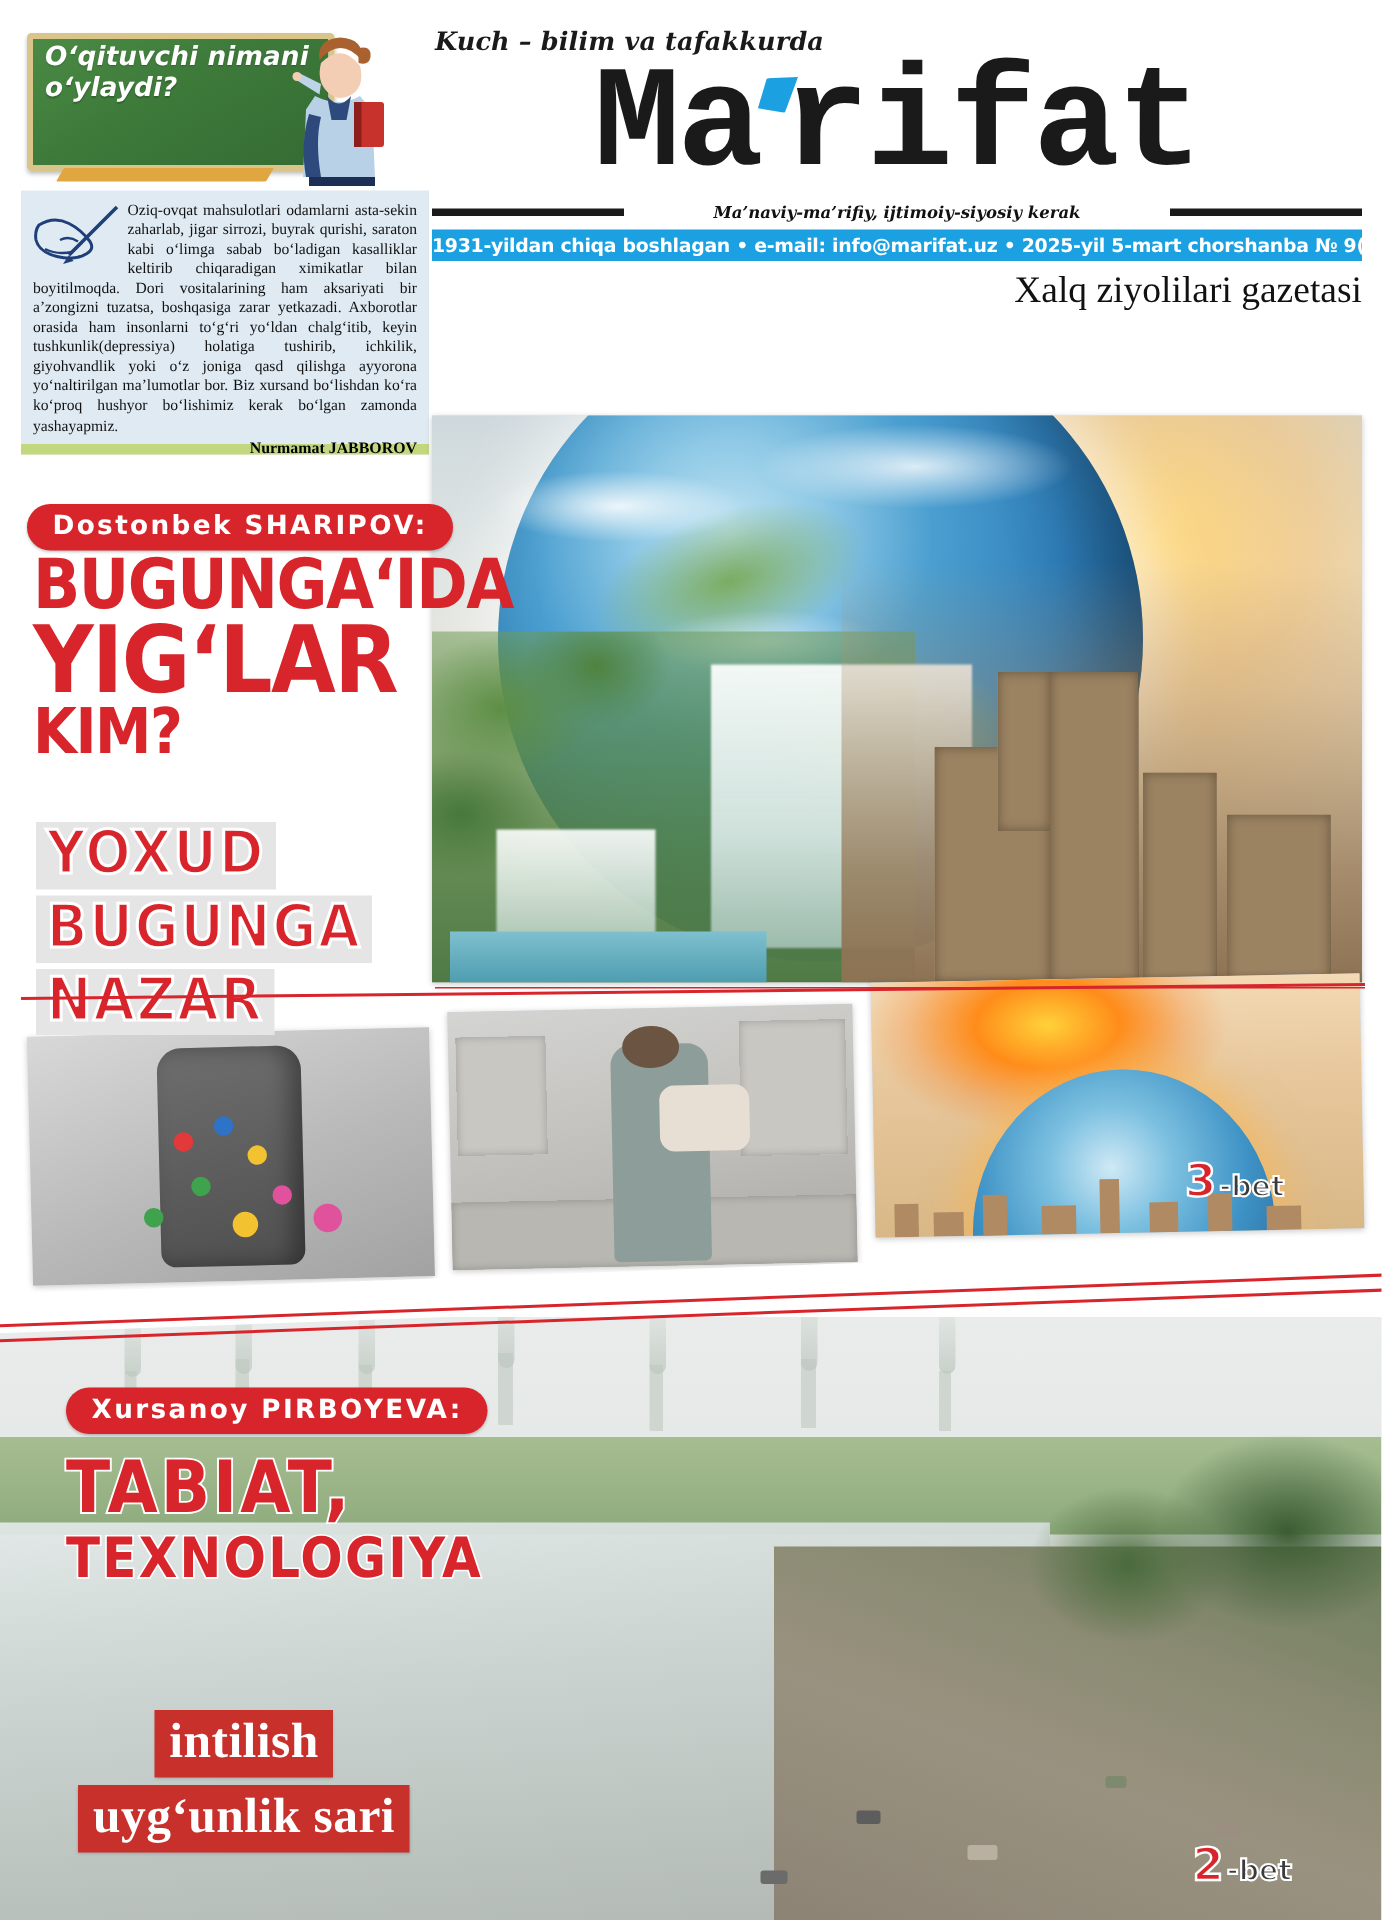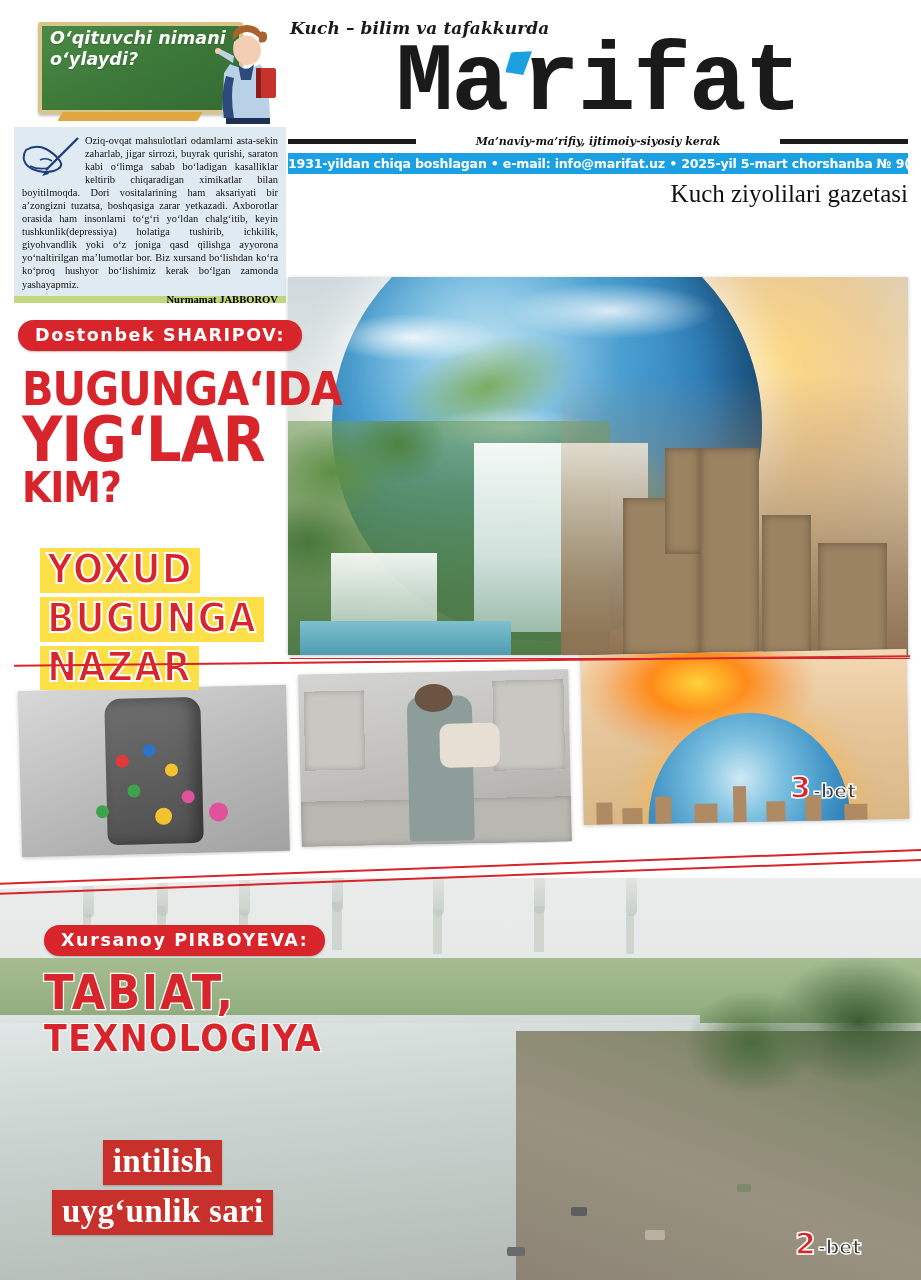--- a/index.html
+++ b/index.html
@@ -6,21 +6,21 @@
   html,body { width:921px; height:1280px; }
   body {
     font-family:"Liberation Serif", serif;
     background:#ffffff;
     position:relative;
     overflow:hidden;
   }
   .page { position:relative; width:921px; height:1280px; background:#fff; }
 
   
-  .promo { position:absolute; left:20px; top:14px; width:268px; height:112px; }
+  .promo { position:absolute; left:0; top:14px; width:268px; height:112px; }
   .chalk-wrap { position:relative; width:100%; height:100%; }
   .chalkboard {
     position:absolute; left:18px; top:8px; width:205px; height:92px;
     background:linear-gradient(150deg,#4b8a45 0%, #3d7a3a 45%, #356b33 100%);
     border:4px solid #d9c48a; border-radius:3px;
     box-shadow:0 2px 3px rgba(0,0,0,.25);
   }
   .chalk-text {
     position:absolute; left:30px; top:14px; width:190px;
     color:#fff; font-family:"DejaVu Sans", sans-serif;
@@ -92,42 +92,42 @@
 
   
   .pill {
     display:inline-block; background:#d8252b; color:#fff;
     border-radius:17px; padding:5px 17px 6px 17px;
     font-family:"DejaVu Sans", sans-serif; font-weight:700; font-size:17.5px;
     letter-spacing:1.6px; white-space:nowrap;
     box-shadow:0 1px 2px rgba(0,0,0,.25);
   }
 
-  .banner1 { position:absolute; left:18px; top:320px; z-index:6; }
+  .banner1 { position:absolute; left:18px; top:336px; z-index:6; }
   .banner2 { position:absolute; left:44px; top:925px; z-index:6; }
 
   
   .headline1 {
     position:absolute; left:22px; top:368px; width:270px; z-index:5;
     font-family:"DejaVu Sans Condensed","DejaVu Sans", sans-serif;
     font-weight:700; color:#d8252b;
     line-height:.93; letter-spacing:-1px;
   }
   .h1-l1 { font-size:46px; }
   .h1-l2 { font-size:62px; letter-spacing:-1px; }
   .h1-l3 { font-size:42px; }
 
   .sub-blocks { position:absolute; left:24px; top:548px; width:240px; z-index:5; }
   .sub-block {
-    display:inline-block; background:#fde047; color:#d8252b;
+    display:inline-block; background:#e5e5e5; color:#d8252b;
     font-family:"DejaVu Sans Condensed","DejaVu Sans", sans-serif;
     font-weight:700; font-size:40px; line-height:1.02;
     padding:1px 7px 3px 7px; margin-bottom:4px;
     -webkit-text-stroke:2px #ffffff;
-    letter-spacing:1px; white-space:nowrap;margin-left:16px;
+    letter-spacing:1px; white-space:nowrap;
   }
 
   
   .photo { position:absolute; overflow:hidden; background:#cfd6d9; }
   .photo-frame { box-shadow:0 1px 4px rgba(0,0,0,.22); }
 
   
   .hero { left:288px; top:277px; width:620px; height:378px; }
   .hero-sky {
     position:absolute; inset:0;
@@ -312,21 +312,21 @@
     <div class="slogan">Kuch – bilim va tafakkurda</div>
     <div class="logo-row">
       <div class="logo"><span>Ma</span><span class="apos-slot"><span class="apos-mark"></span></span><span>rifat</span></div>
     </div>
     <div class="sub-row">
       <span class="rule rule-l"></span>
       <span class="sub-tag">Ma’naviy-ma’rifiy, ijtimoiy-siyosiy kerak</span>
       <span class="rule rule-r"></span>
     </div>
     <div class="blue-bar">1931-yildan chiqa boshlagan • e-mail: info@marifat.uz • 2025-yil 5-mart chorshanba № 9(9542)</div>
-    <div class="tagline2">Kuch ziyolilari gazetasi</div>
+    <div class="tagline2">Xalq ziyolilari gazetasi</div>
   </div>
 
   <div class="photo photo-frame hero">
     <div class="hero-sky"></div>
     <div class="hero-earth"></div>
     <div class="hero-clouds"></div>
     <div class="hero-green"></div>
     <div class="hero-falls"></div>
     <div class="hero-falls2"></div>
     <div class="hero-pool"></div>

